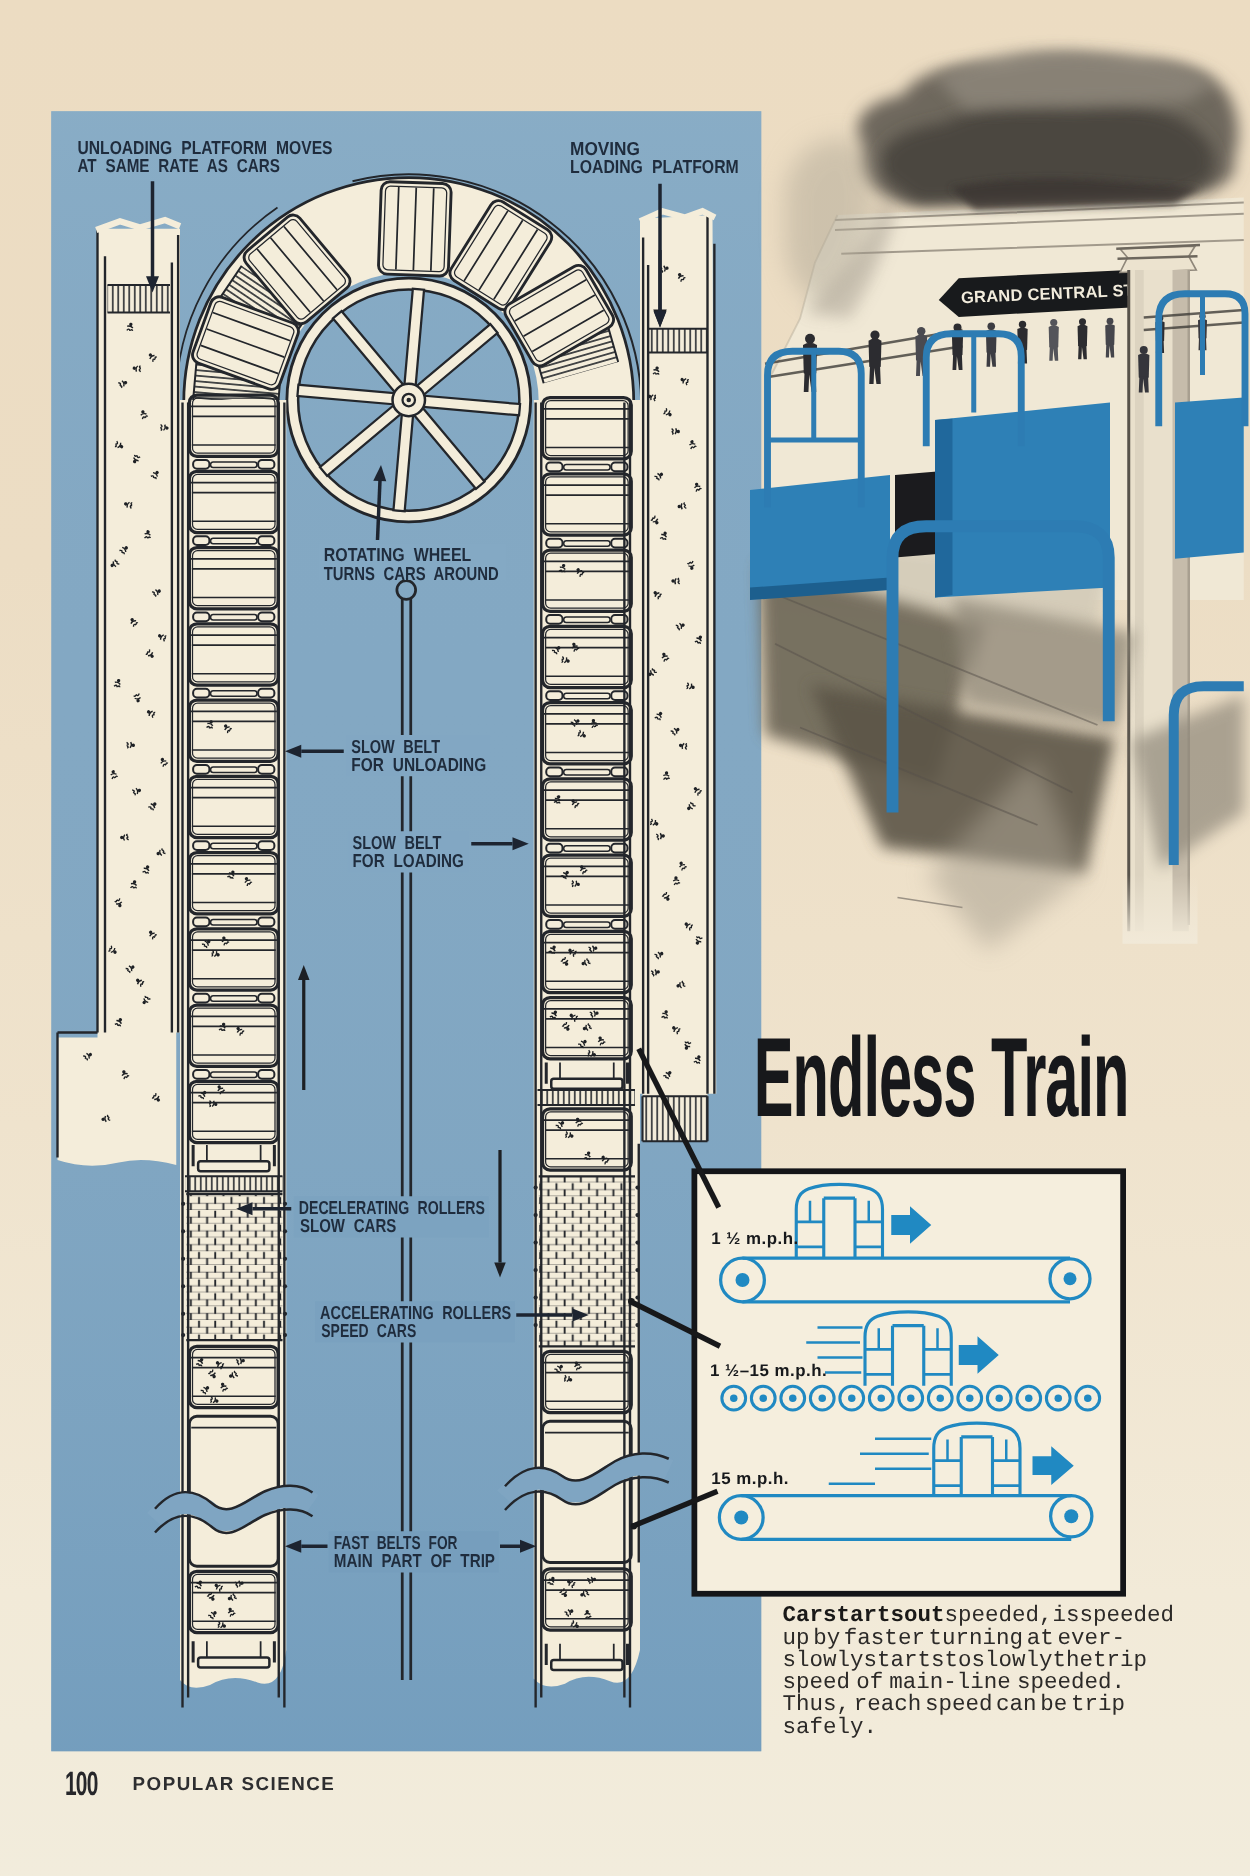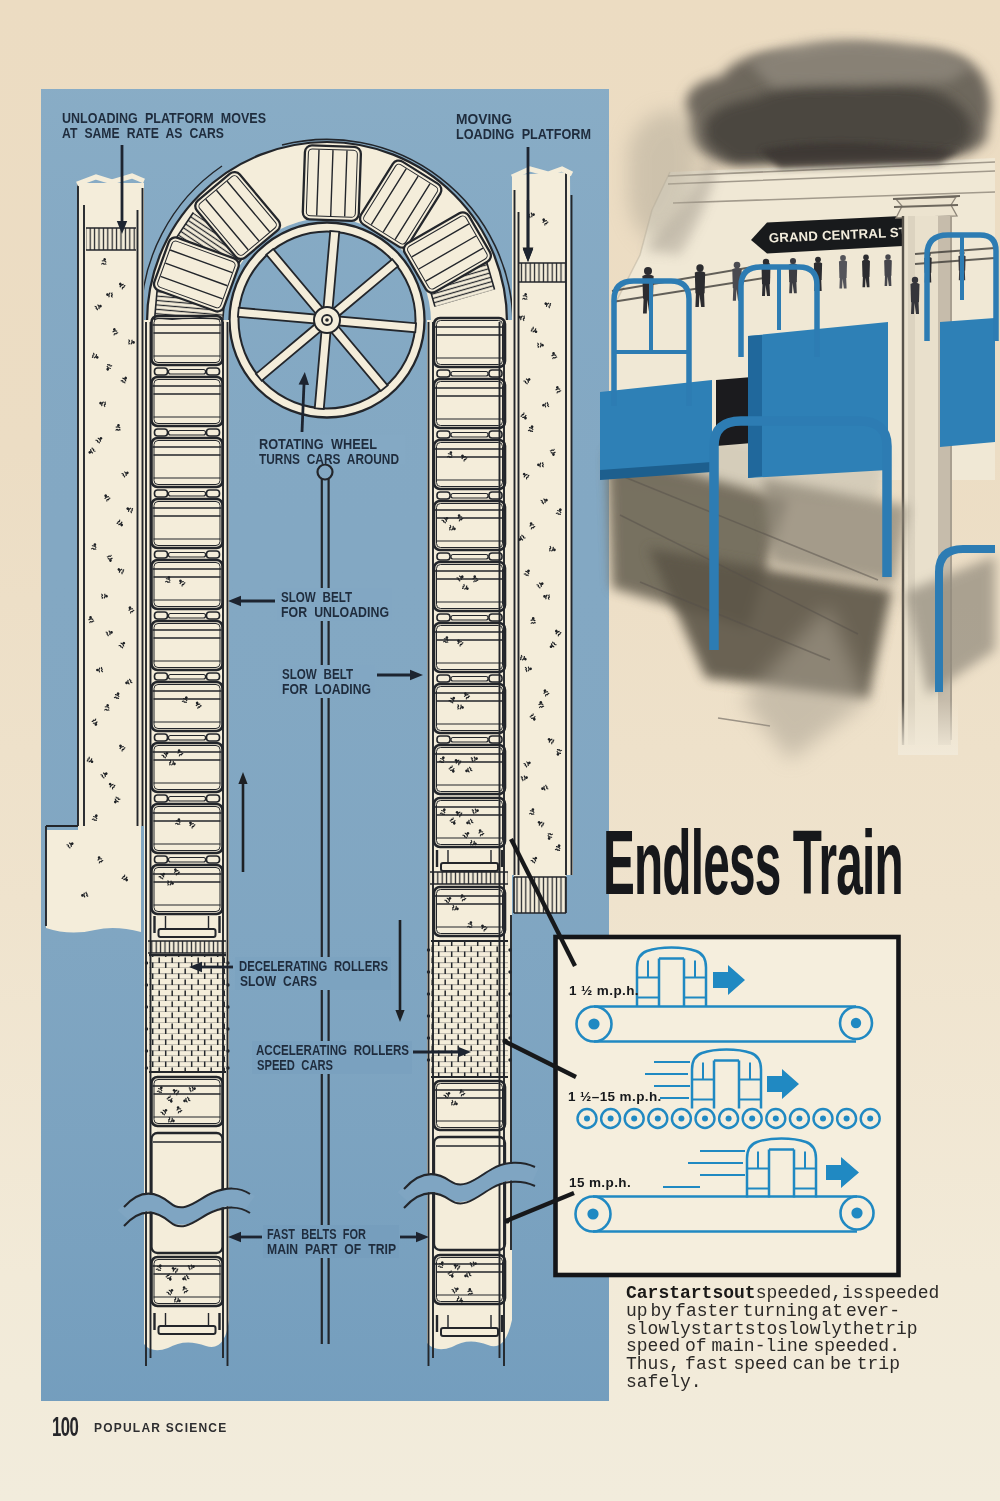--- a/index.html
+++ b/index.html
@@ -7,21 +7,21 @@
         background:linear-gradient(180deg,#ecdcc2 0%,#ecddc4 30%,#efe3cd 60%,#f2ead8 85%,#f2ecdc 100%);
         font-family:"Liberation Sans",sans-serif;}
   #hdl{position:absolute;left:603px;top:812px;font-weight:bold;font-size:90px;
        color:#17181b;letter-spacing:-1.5px;transform:scaleX(0.53);transform-origin:left top;white-space:nowrap;}
   #cap{position:absolute;left:626px;top:1285px;width:274px;font-family:Liberation Mono, monospace;
        font-size:18px;line-height:17.8px;color:#2c2a28;}
   #cap .jl{display:flex;justify-content:space-between;white-space:nowrap;}
   #cap b{color:#1a1918;}
   #foot{position:absolute;left:52px;top:1412px;color:#26262a;white-space:nowrap;}
   #foot .num{display:inline-block;font-weight:bold;font-size:27px;transform:scaleX(0.62);transform-origin:left top;letter-spacing:-1px;}
-  #foot .mag{display:inline-block;font-weight:bold;font-size:12px;letter-spacing:1.2px;margin-left:0px;vertical-align:4.5px;color:#2e2e30;}
+  #foot .mag{display:inline-block;font-weight:bold;font-size:15px;letter-spacing:1.2px;margin-left:12px;vertical-align:4.5px;color:#2e2e30;}
 </style>
 </head>
 <body>
 <div id="page">
 <svg width="1000" height="1501" viewBox="0 0 1000 1501" style="position:absolute;left:0;top:0">
 <defs>
 
   <pattern id="tk" width="4.4" height="4" patternUnits="userSpaceOnUse">
     <path d="M2.2,0 V4" stroke="#23262b" stroke-width="1.25"></path>
   </pattern>
@@ -767,21 +767,21 @@
         <span>trip</span>
       </div>
   <div class="jl">
         <span>speed</span>
         <span>of</span>
         <span>main-line</span>
         <span>speeded.</span>
       </div>
   <div class="jl">
         <span>Thus,</span>
-        <span>fast</span>
+        <span>reach</span>
         <span>speed</span>
         <span>can</span>
         <span>be</span>
         <span>trip</span>
       </div>
   <div>safely.</div>
 </div>
 
 <div id="foot"><span class="num">100</span><span class="mag">POPULAR SCIENCE</span></div>
 </div>

